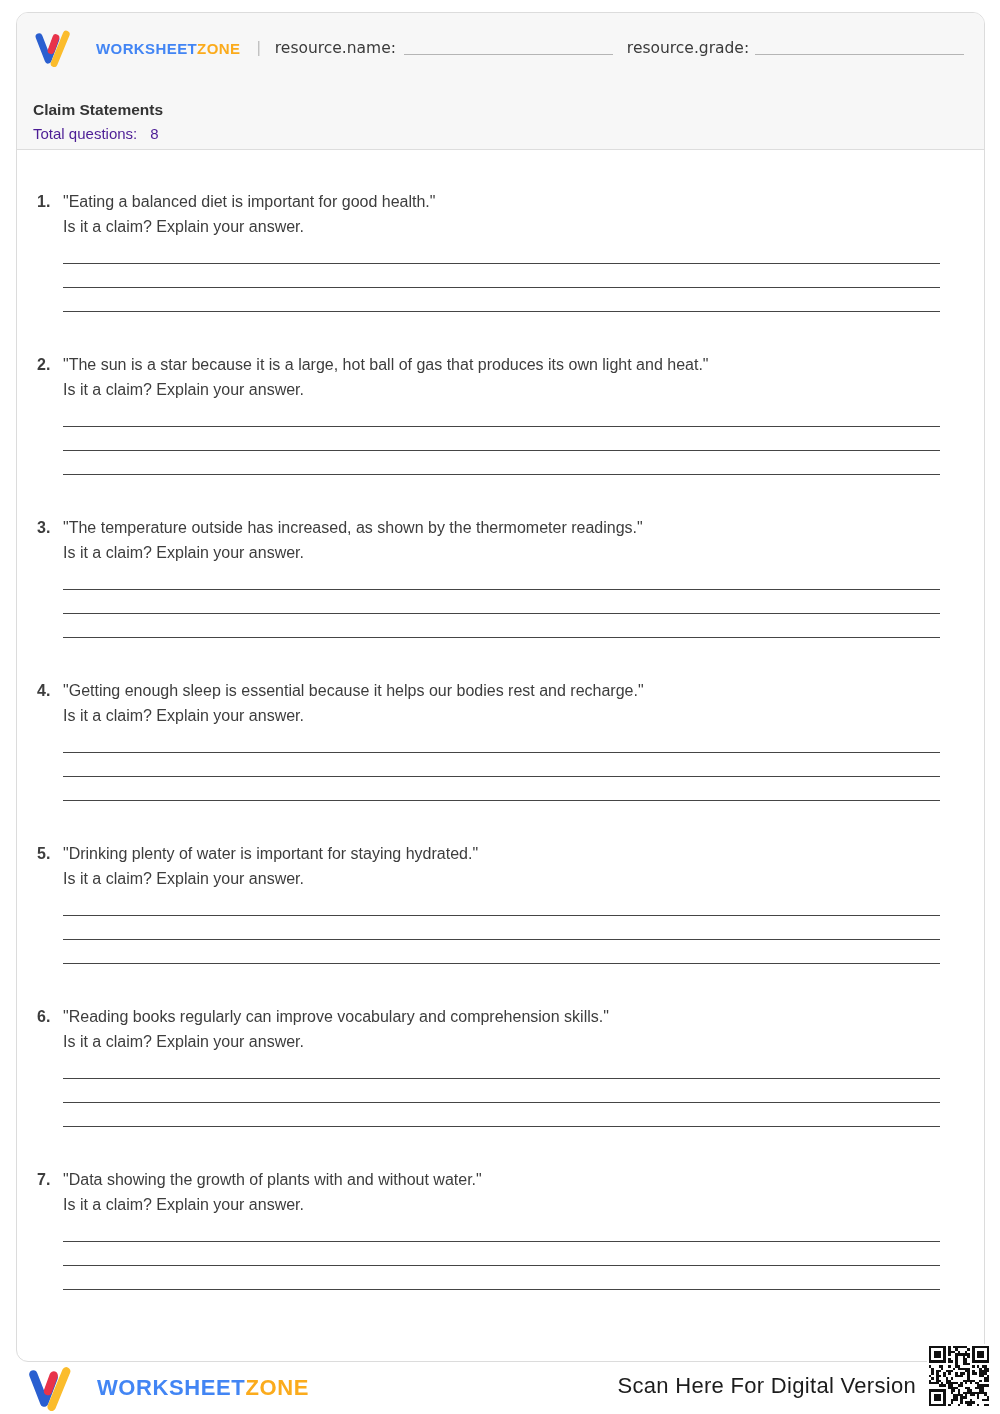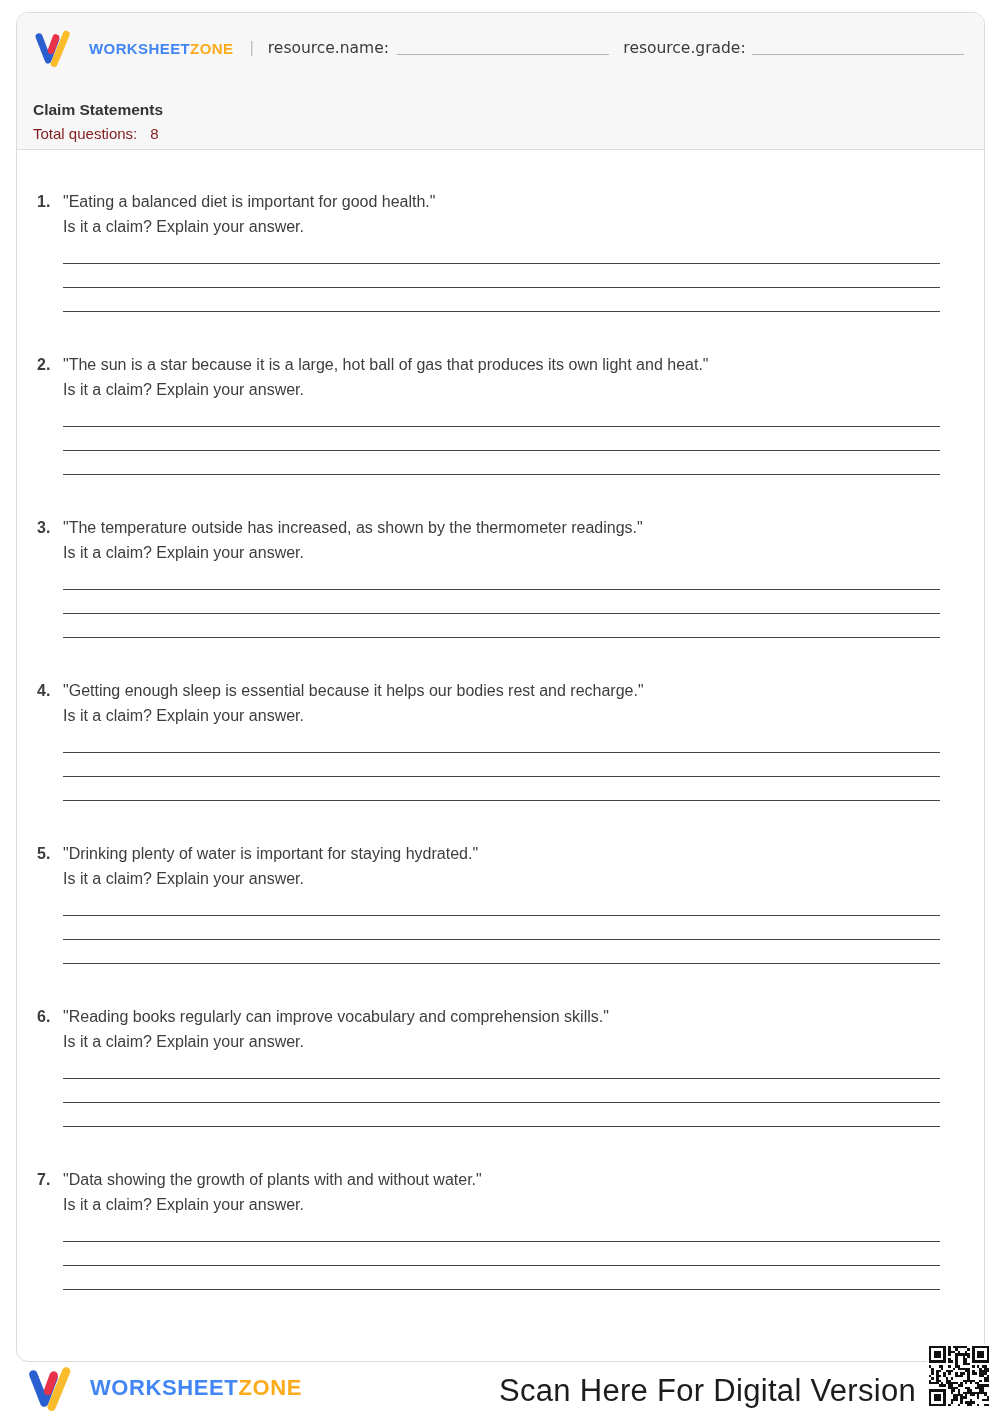--- a/index.html
+++ b/index.html
@@ -7,53 +7,53 @@
     font-family:"Liberation Sans", sans-serif; color:#3a3a3a; position:relative; }
 
   
   .card { position:absolute; left:16px; top:12px; width:969px; height:1350px;
     background:#ffffff; border:1px solid #dcdcdc; border-radius:12px; overflow:hidden; }
 
   .card-header { height:137px; background:#f7f7f7; border-bottom:1px solid #ddd;
     padding:16px 20px 0 16px; }
 
   .logo-row { display:flex; align-items:center; }
-  .logo { display:flex; align-items:center; gap:18px; }
+  .logo { display:flex; align-items:center; gap:25px; }
   .logo svg { display:block; }
   .brand-text { font-weight:bold; letter-spacing:.4px; white-space:nowrap; }
   .logo-sm .brand-text { font-size:15px; }
   .logo-lg .brand-text { font-size:22px; letter-spacing:.6px; }
   .brand-blue { color:#4285f4; }
   .brand-orange { color:#fbab1c; }
 
   .hdr-sep { color:#c2c2c2; font-size:17px; margin:0 14px 0 16px; font-weight:300; }
   .res-label { font-family:"DejaVu Sans", sans-serif; font-size:15.5px; color:#3b3b3b; white-space:nowrap;text-align:center; }
   .blank-line { border-bottom:1px solid #b5b5b5; height:14px; }
   .name-line { flex:1 1 auto; margin:0 14px 0 8px; max-width:372px; }
   .grade-line { flex:1 1 auto; margin-left:6px; }
 
   .title-block { margin-top:34px; }
   .ws-title { font-size:15.5px; font-weight:bold; color:#333; }
-  .ws-total { margin-top:6px; font-size:15px; color:#7f1d1d; }
+  .ws-total { margin-top:6px; font-size:15px; color:#4c1d95; }
   .ws-total .total-num { margin-left:13px; }
 
   
   .q-list { padding:39px 44px 0 20px; }
   .question { margin-bottom:40px; }
   .q-head { display:flex; font-size:16px; line-height:25px; color:#3d3d3d; }
   .q-num { width:26px; flex:0 0 26px; font-weight:bold; }
   .q-text .q-prompt { }
   .q-lines { margin-left:26px; }
   .q-line { height:24px; border-bottom:1.7px solid #454545; }
   .q-line:first-child { height:25px; }
 
   
   .footer { position:absolute; left:0; top:1362px; width:1000px; height:52px; }
   .footer .logo { position:absolute; left:26px; top:3px; }
-  .scan-text { position:absolute; right:84px; top:11px; font-size:31px; color:#1c1c1c;
+  .scan-text { position:absolute; right:84px; top:11px; font-size:22px; color:#1c1c1c;
     letter-spacing:.3px; white-space:nowrap; }
   .qr-wrap { position:absolute; right:9px; top:-18px; width:64px; height:64px;
     background:#ffffff; padding:2px; }
   .qr-wrap svg { display:block; width:60px; height:60px; }
 </style>
 </head>
 <body>
 
 <div class="card">
 

